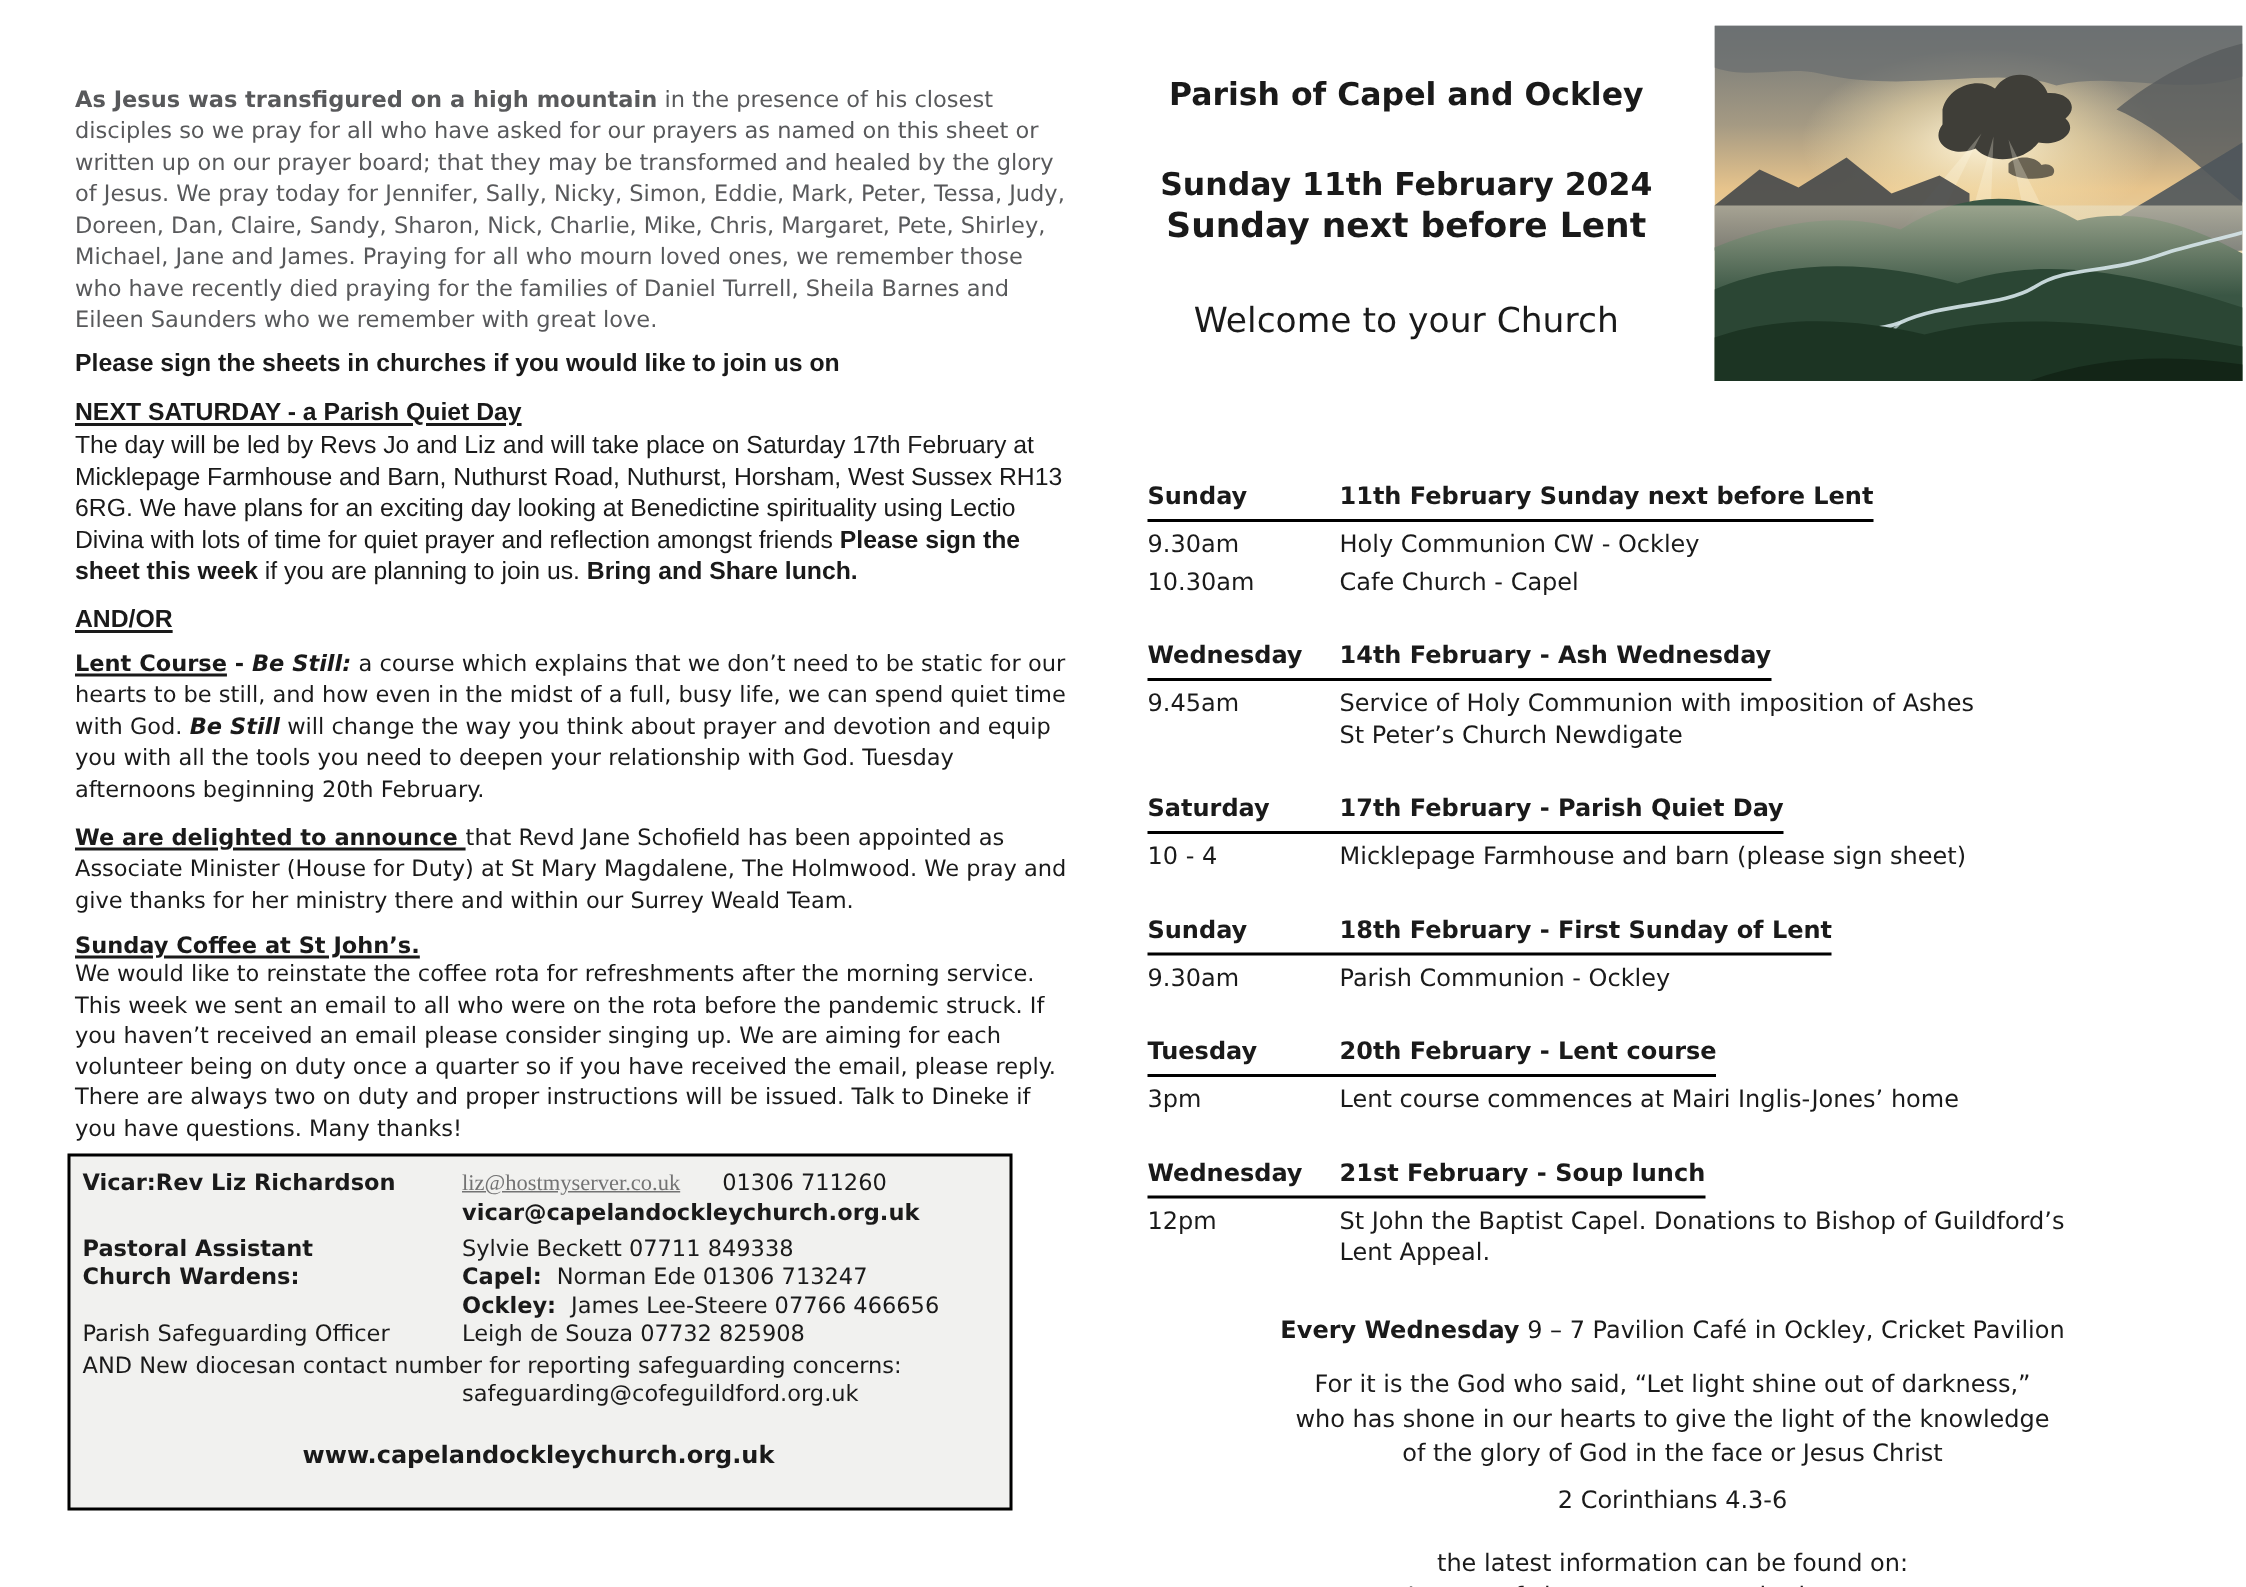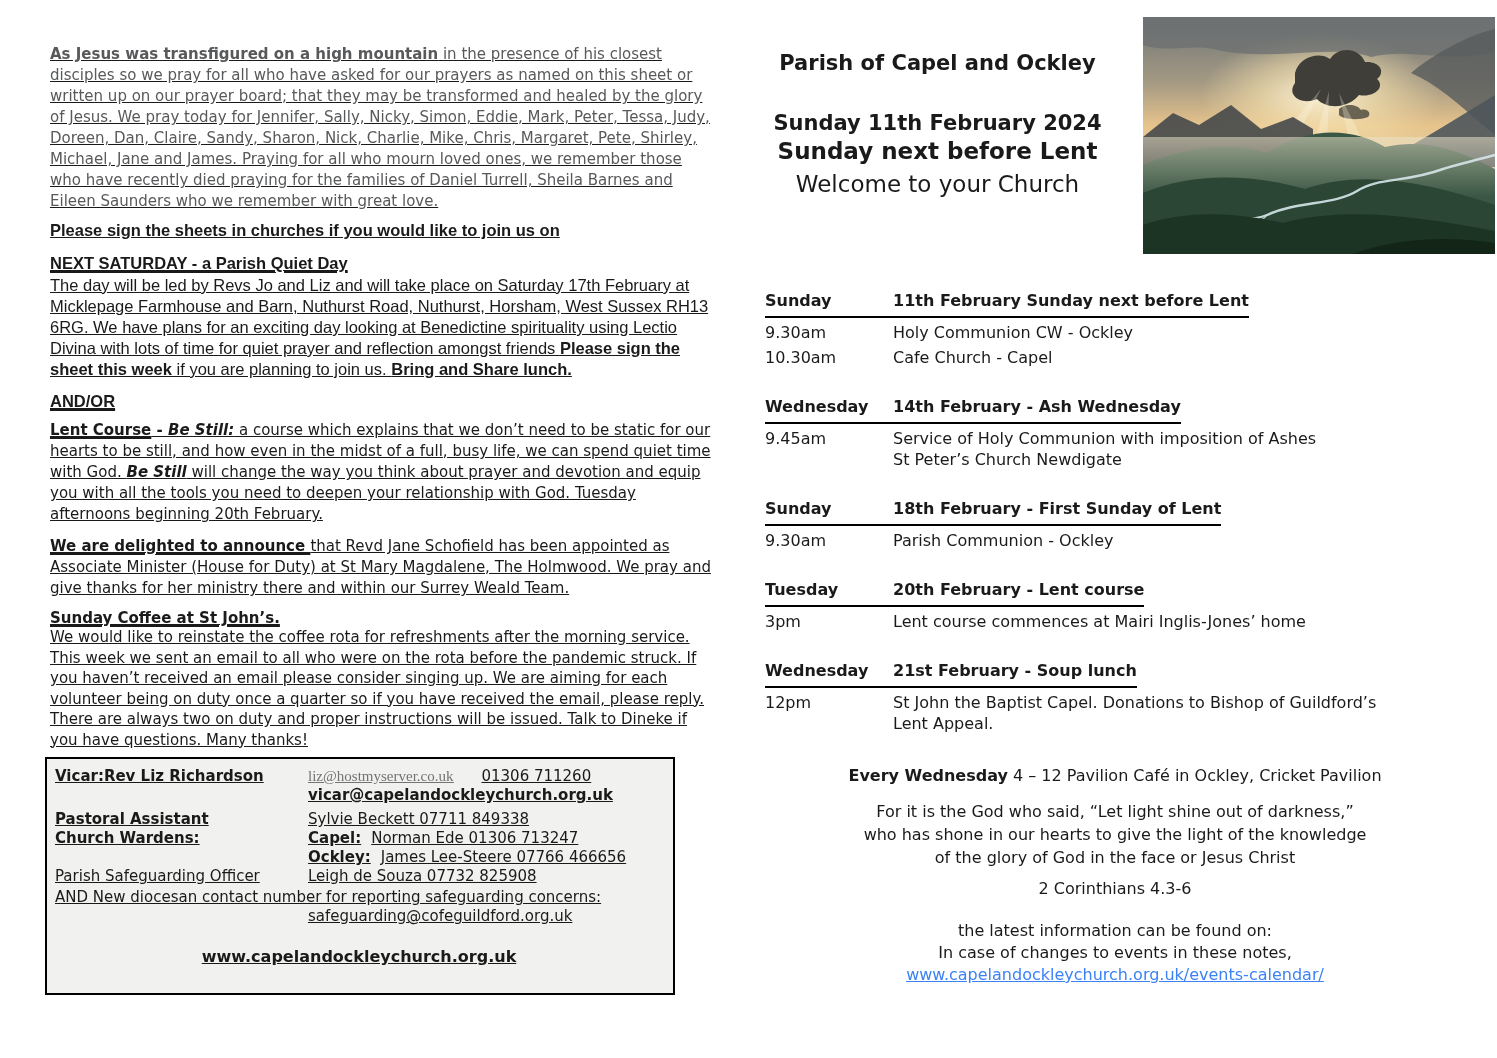--- a/index.html
+++ b/index.html
@@ -6,21 +6,21 @@
   html,body { background:#ffffff; }
   .page {
     position:relative; width:1497px; height:1058px; background:#fff;
     overflow:hidden; color:#1a1a1a;
   }
   .b { font-weight:bold; }
   .bi { font-weight:bold; font-style:italic; }
   .u { text-decoration:underline; text-decoration-thickness:2px; text-underline-offset:2px; }
 
   
-  .left-col { position:absolute; left:50px; top:44px; width:665px;text-decoration:underline; }
+  .left-col { position:absolute; left:50px; top:56px; width:665px; }
   .intro { font-family:"DejaVu Sans",sans-serif; font-size:15px; line-height:21px; color:#58595b; }
   .sign-line { margin-top:9px; font-family:"Liberation Sans",sans-serif; font-size:16.5px; font-weight:bold; }
   .ns-head { margin-top:14px; font-family:"Liberation Sans",sans-serif; font-size:16.5px; font-weight:bold; }
   .ns-body { margin-top:2px; font-family:"Liberation Sans",sans-serif; font-size:16.5px; line-height:21px; }
   .andor { margin-top:12px; font-family:"Liberation Sans",sans-serif; font-size:16.5px; font-weight:bold; }
   .lent { margin-top:9px; font-family:"DejaVu Sans",sans-serif; font-size:15px; line-height:21px; }
   .announce { margin-top:11px; font-family:"DejaVu Sans",sans-serif; font-size:15px; line-height:21px; }
   .coffee-head { margin-top:10px; font-family:"DejaVu Sans",sans-serif; font-size:15px; font-weight:bold; }
   .coffee-body { font-family:"DejaVu Sans",sans-serif; font-size:15px; line-height:20.5px; }
 
@@ -41,21 +41,21 @@
   .safeguard-1 { margin-top:2px; }
   .safeguard-2 { margin-left:253px; }
   .box-site { margin-top:21px; text-align:center; font-weight:bold; font-size:16px; }
 
   
   .right-col { position:absolute; left:765px; top:40px; width:700px; }
   .r-header { width:345px; text-align:center; font-family:"DejaVu Sans",sans-serif; }
   .r-parish { padding-top:10px; font-size:21px; line-height:26px; font-weight:bold; }
   .r-date { margin-top:34px; font-size:21px; line-height:27px; font-weight:bold; }
   .r-sunday { font-size:23px; line-height:29px; font-weight:bold; }
-  .r-welcome { margin-top:4px; font-size:23px; line-height:29px; }
+  .r-welcome { margin-top:34px; font-size:23px; line-height:29px; }
 
   .schedule { margin-top:92px; font-family:"DejaVu Sans",sans-serif; font-size:16px; }
   .sched-group { margin-bottom:29px; }
   .sched-head { display:flex; font-weight:bold; border-bottom:2px solid #000; width:fit-content; padding-bottom:5px; line-height:20px; }
   .sched-day { width:128px; flex:none; }
   .sched-row { display:flex; margin-top:4px; }
   .sched-time { width:128px; flex:none; line-height:21px; }
   .sched-desc div { line-height:21px; }
 
   .every-wed { margin-top:32px; text-align:center; font-family:"DejaVu Sans",sans-serif; font-size:16px; }
@@ -161,20 +161,32 @@
         </div>
         <div class="sched-row">
           <span class="sched-time">9.45am</span>
           <div class="sched-desc">
             <div>Service of Holy Communion with imposition of Ashes</div>
             <div>St Peter’s Church Newdigate</div>
           </div>
         </div>
       </div>
 
+      <div class="sched-group">
+        <div class="sched-head">
+          <span class="sched-day">Saturday</span>
+          <span class="sched-title">17th February - Parish Quiet Day</span>
+        </div>
+        <div class="sched-row">
+          <span class="sched-time">10 - 4</span>
+          <div class="sched-desc">
+              <div>Micklepage Farmhouse and barn (please sign sheet)</div>
+            </div>
+        </div>
+      </div>
 
       <div class="sched-group">
         <div class="sched-head">
           <span class="sched-day">Sunday</span>
           <span class="sched-title">18th February - First Sunday of Lent</span>
         </div>
         <div class="sched-row">
           <span class="sched-time">9.30am</span>
           <div class="sched-desc">
               <div>Parish Communion - Ockley</div>
@@ -203,21 +215,21 @@
         <div class="sched-row">
           <span class="sched-time">12pm</span>
           <div class="sched-desc">
             <div>St John the Baptist Capel.  Donations to Bishop of Guildford’s</div>
             <div>Lent Appeal.</div>
           </div>
         </div>
       </div>
     </div>
 
-    <div class="every-wed"><span class="b">Every Wednesday</span><span> 4 – 12 Pavilion Café in Ockley, Cricket Pavilion</span></div>
+    <div class="every-wed"><span class="b">Every Wednesday</span><span> 9 – 7 Pavilion Café in Ockley, Cricket Pavilion</span></div>
 
     <div class="verse">
       <div>For it is the God who said, “Let light shine out of darkness,”</div>
       <div>who has shone in our hearts to give the light of the knowledge</div>
       <div>of the glory of God in the face or Jesus Christ</div>
     </div>
     <div class="verse-ref">2 Corinthians 4.3-6</div>
 
     <div class="notes">
       <div>the latest information can be found on:</div>

